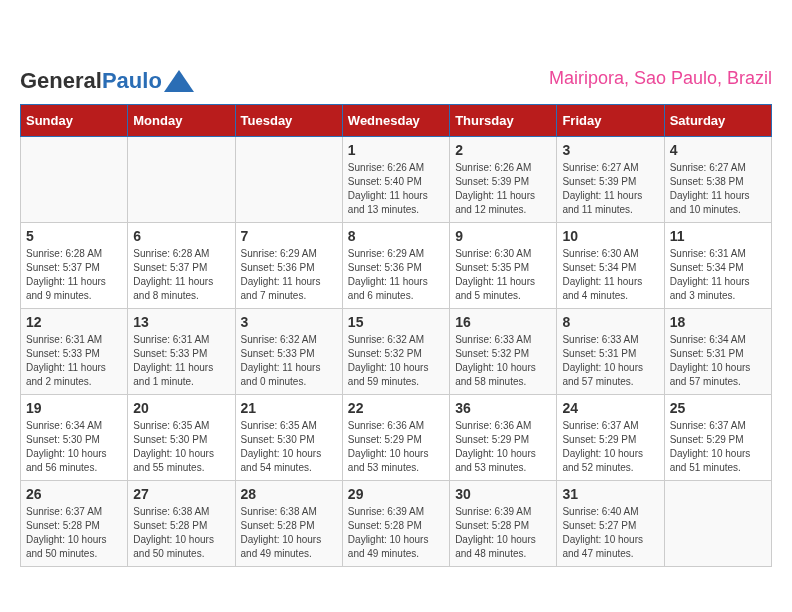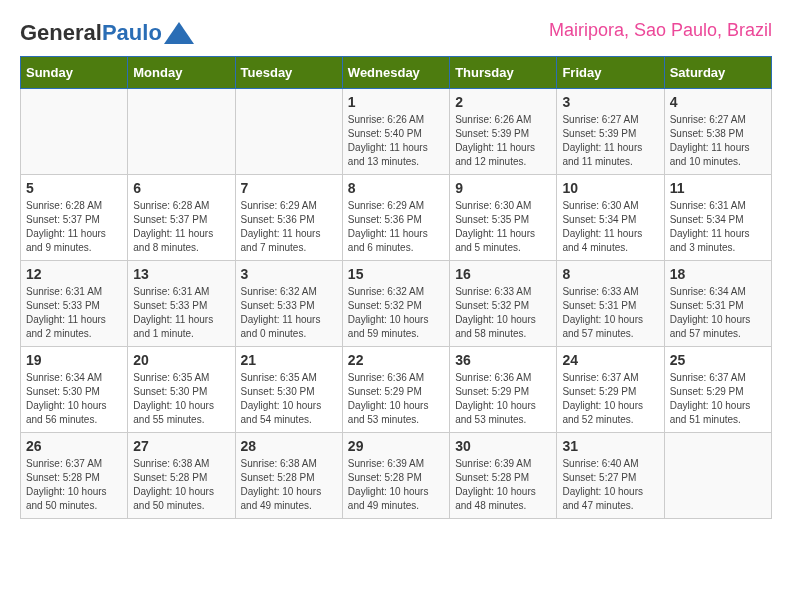--- a/index.html
+++ b/index.html
@@ -8,20 +8,21 @@
       background: #fff;
       width: 792px;
       min-height: 612px;
       padding: 20px;
     }
     .header-section {
       display: flex;
       justify-content: space-between;
       align-items: flex-start;
       margin-bottom: 10px;
+      margin-top: 48px;
     }
     .logo {
       display: flex;
       flex-direction: column;
       align-items: flex-start;
     }
     .title-section {
       text-align: right;
     }
     .month-title {
@@ -32,21 +33,21 @@
     .location {
       font-size: 18px;
       color: #ec4899;
     }
     table {
       width: 100%;
       border-collapse: collapse;
       table-layout: fixed;
     }
     thead tr {
-      background: #4d7c0f;
+      background: #b91c1c;
       color: white;
     }
     thead th {
       padding: 8px 5px;
       font-size: 13px;
       font-weight: bold;
       text-align: left;
       border: 1px solid #2a6db5;
     }
     tbody tr {

